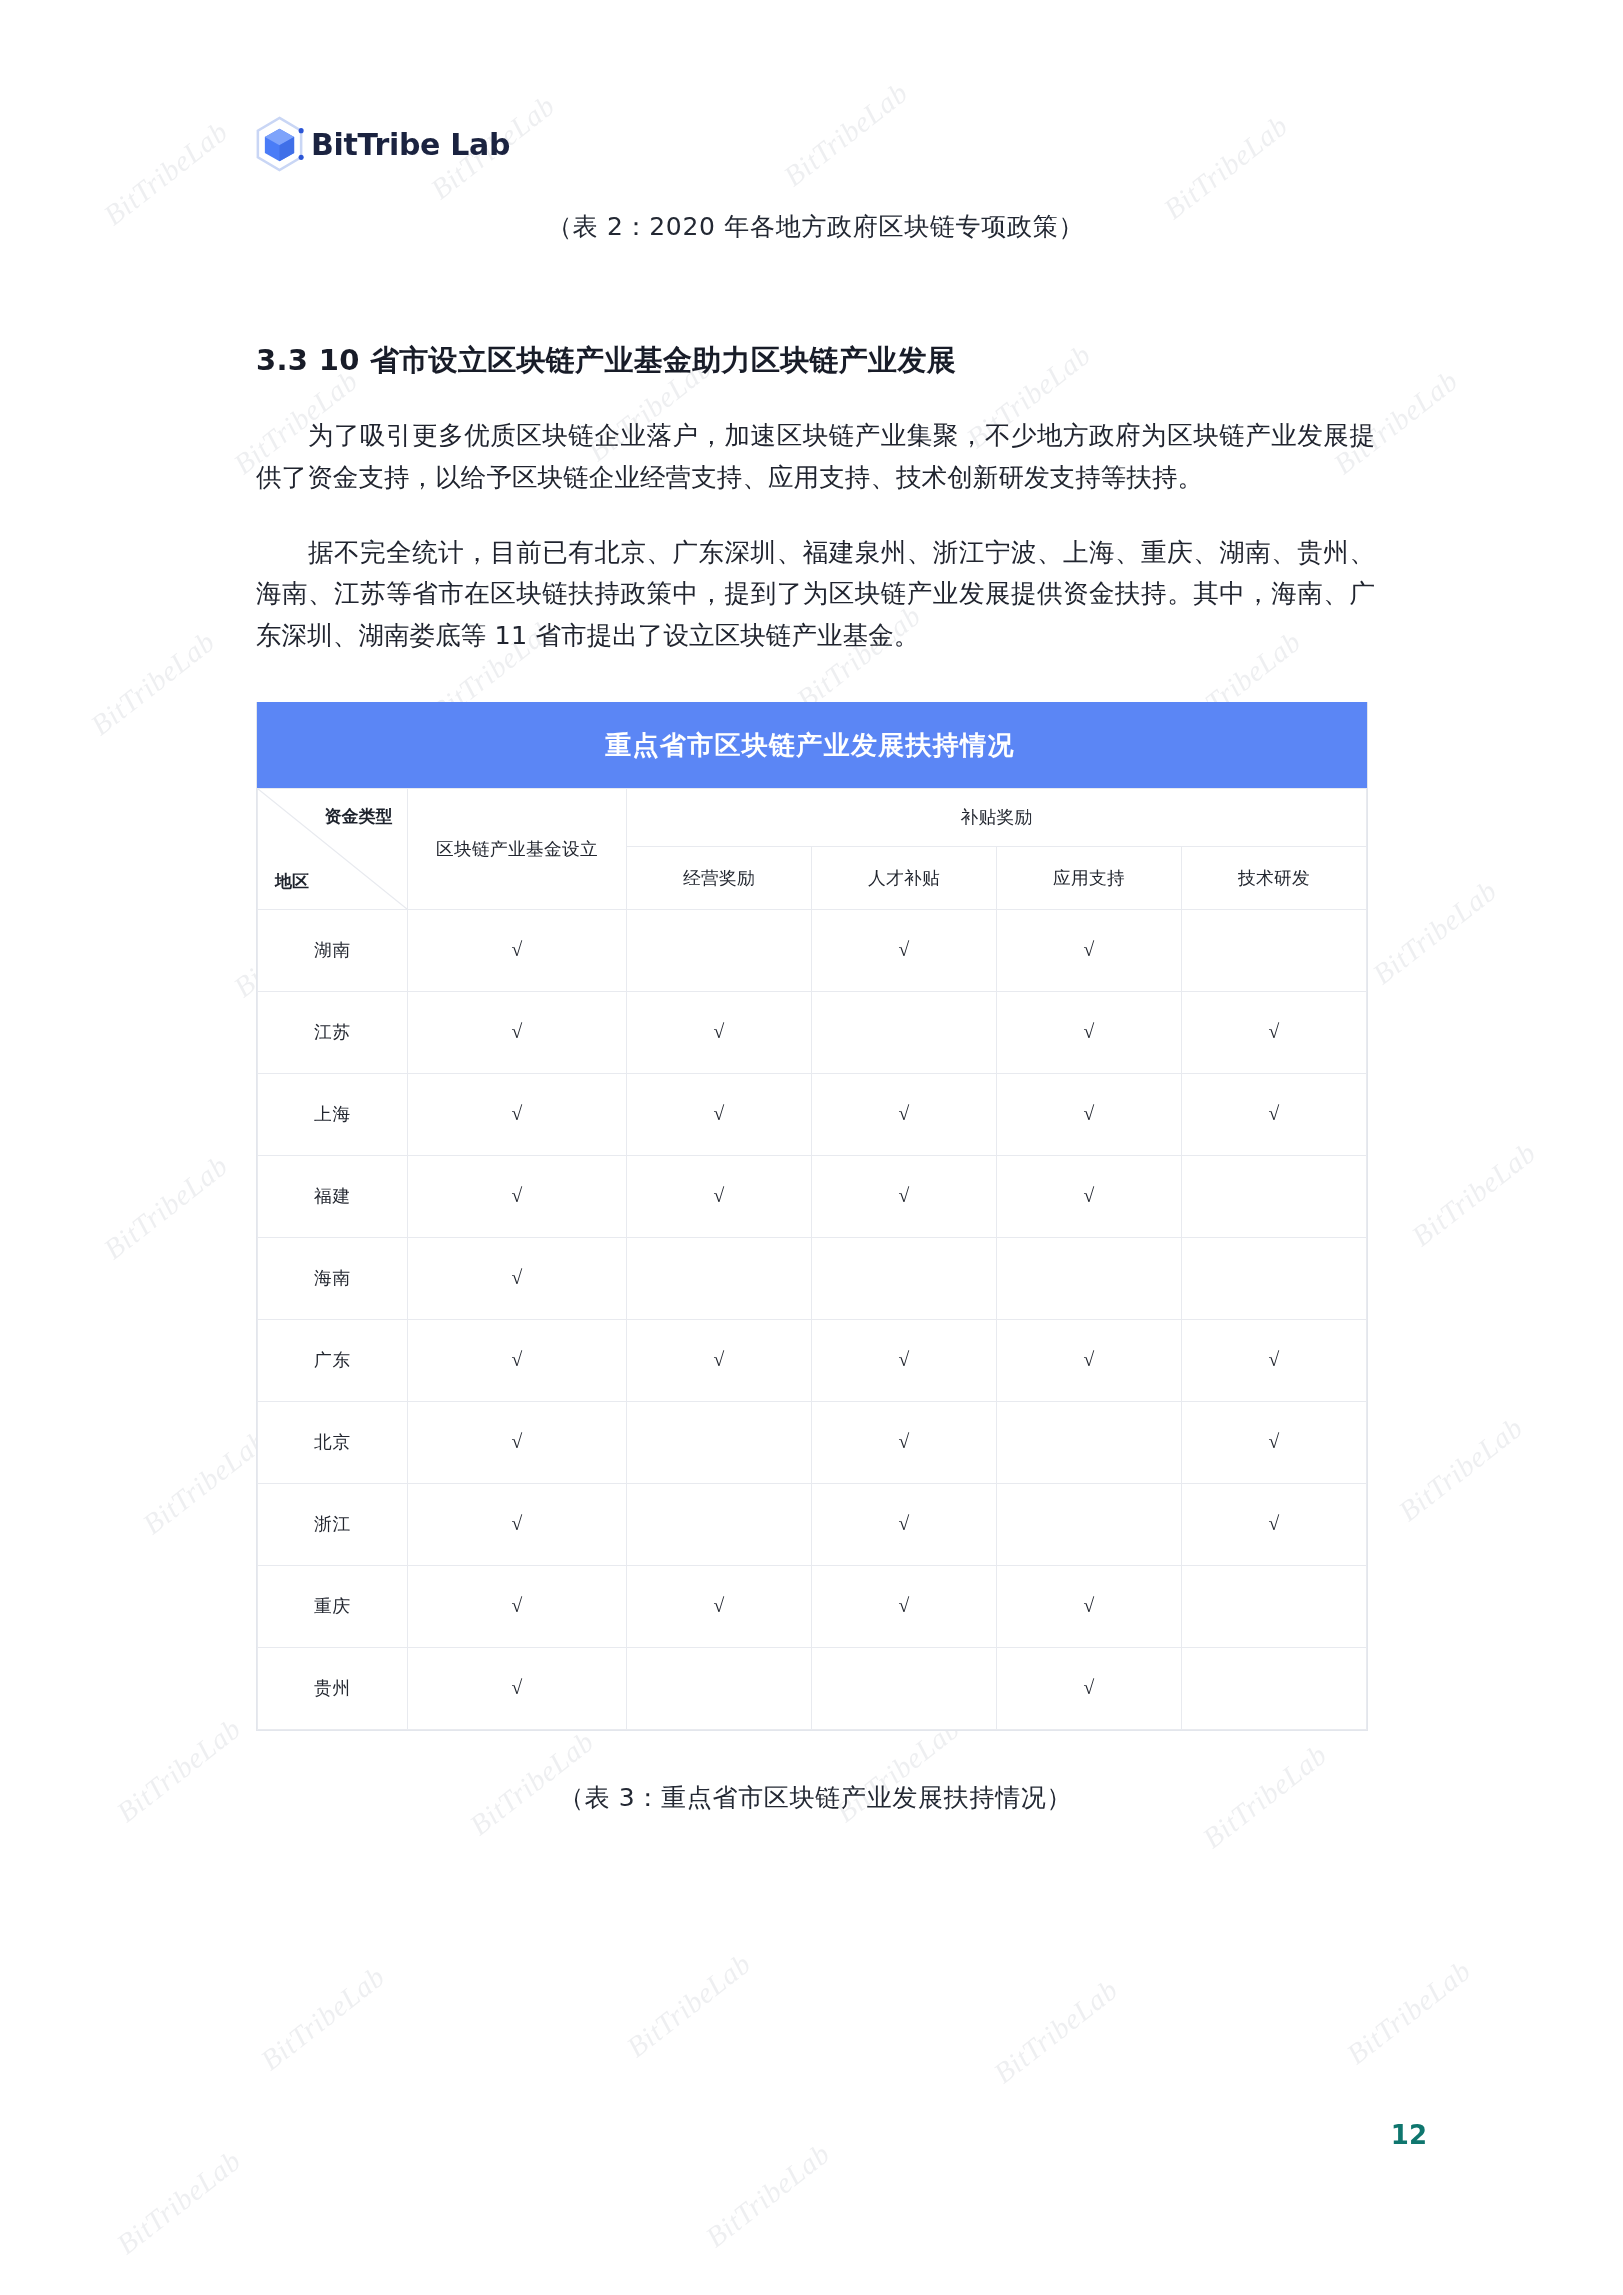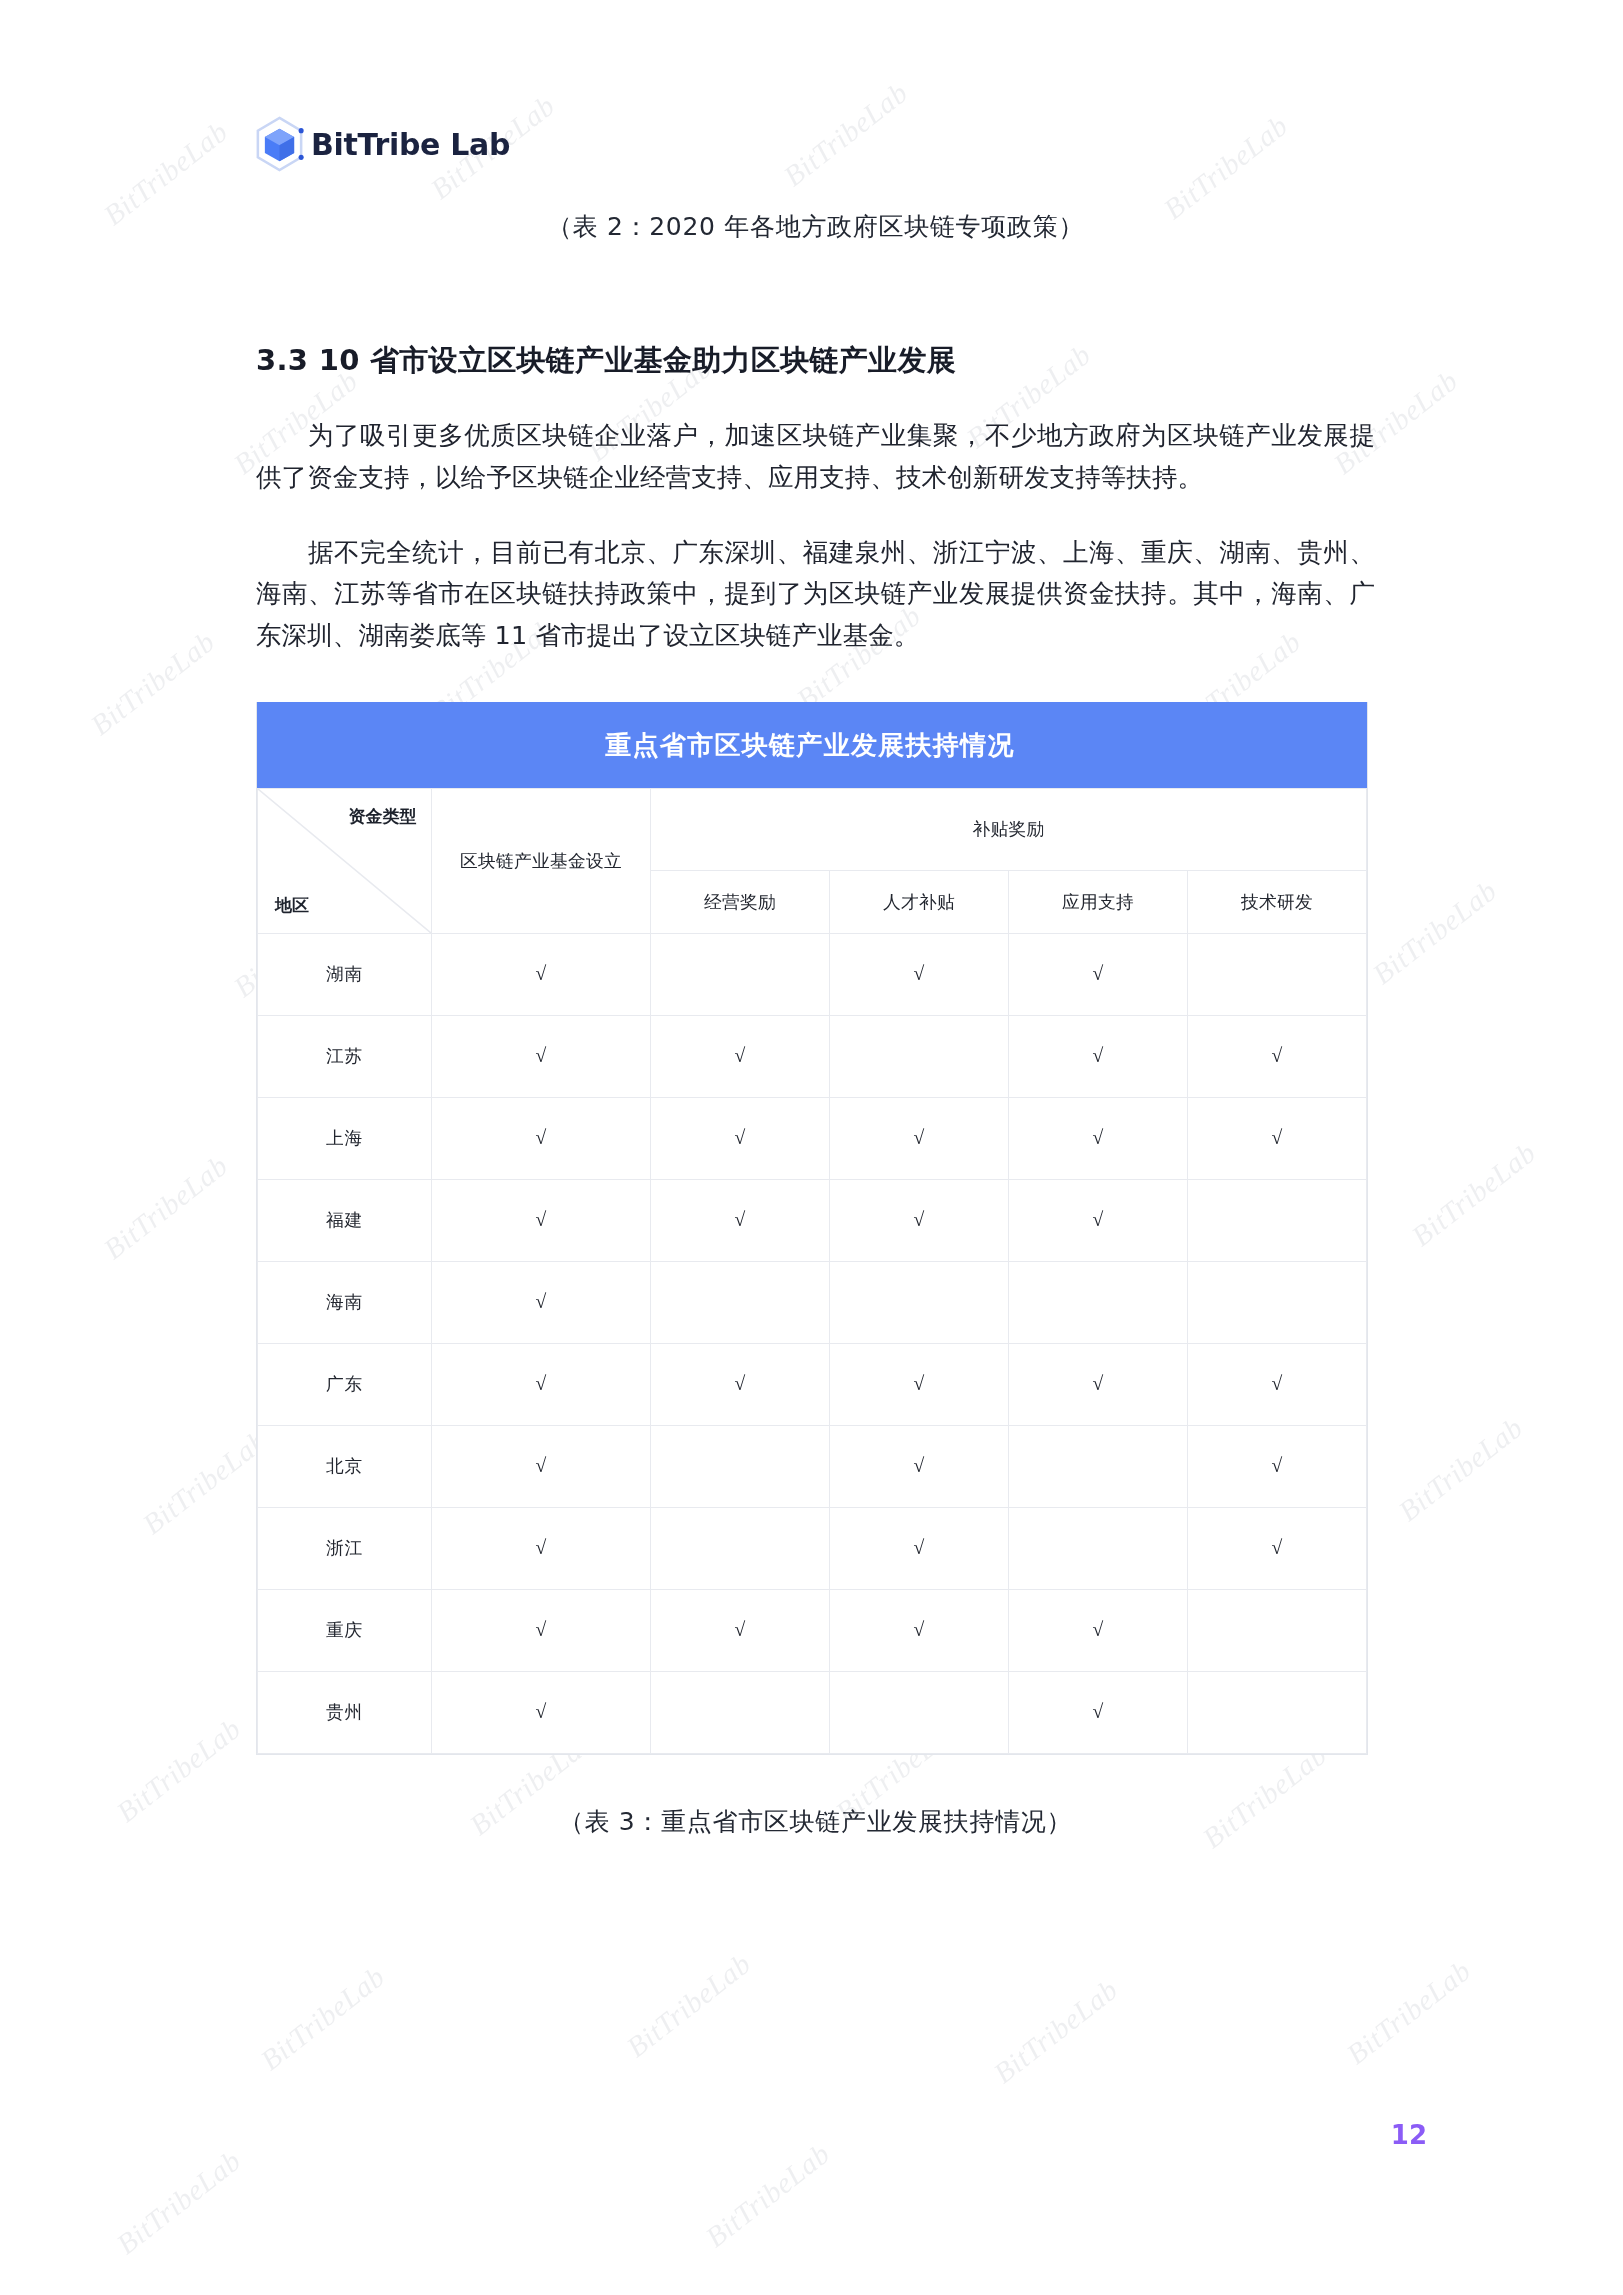--- a/index.html
+++ b/index.html
@@ -128,21 +128,21 @@
   th.hdr-group, th.hdr-sub, th.hdr-fund {
     font-size: 17.7px;
     font-weight: bold;
     color: #1d222c;
     letter-spacing: 0.3px;
   }
   th.corner {
     position: relative;
     width: 149px;
     height: 120px;
-    padding: 12px;
+    padding: 0;
     overflow: hidden;
   }
   .corner-line {
     position: absolute;
     left: 0; top: 0;
     width: 100%; height: 100%;
   }
   .corner-top {
     position: absolute;
     right: 14.4px;
@@ -180,21 +180,21 @@
   }
 
   
   .page-number {
     position: absolute;
     right: 196px;
     top: 2120px;
     font-family: "DejaVu Sans", "Liberation Sans", sans-serif;
     font-size: 26px;
     font-weight: bold;
-    color: #8b5cf6;
+    color: #0f766e;
     z-index: 3;
   }
 </style>
 </head>
 <body>
 
 <div class="page">
 
   <div class="watermark-layer">
     <div class="wm" style="left:92px; top:157px;">BitTribeLab</div>

